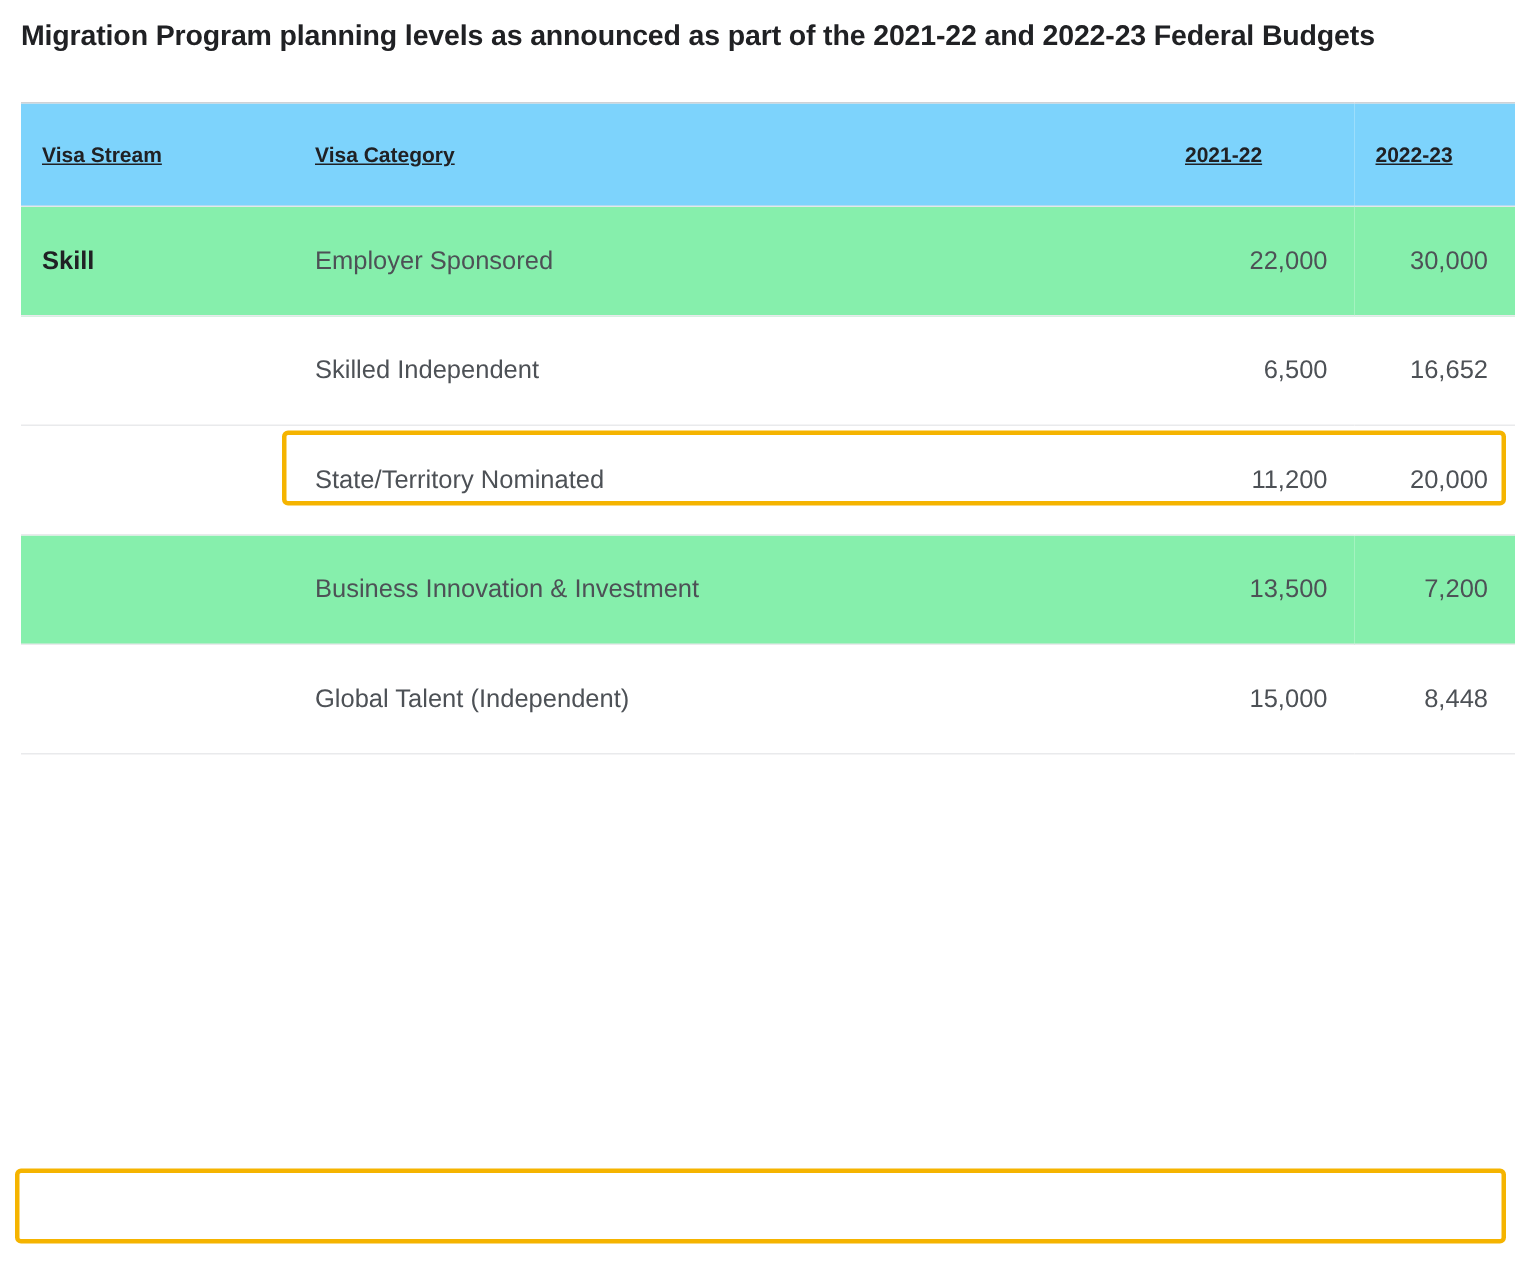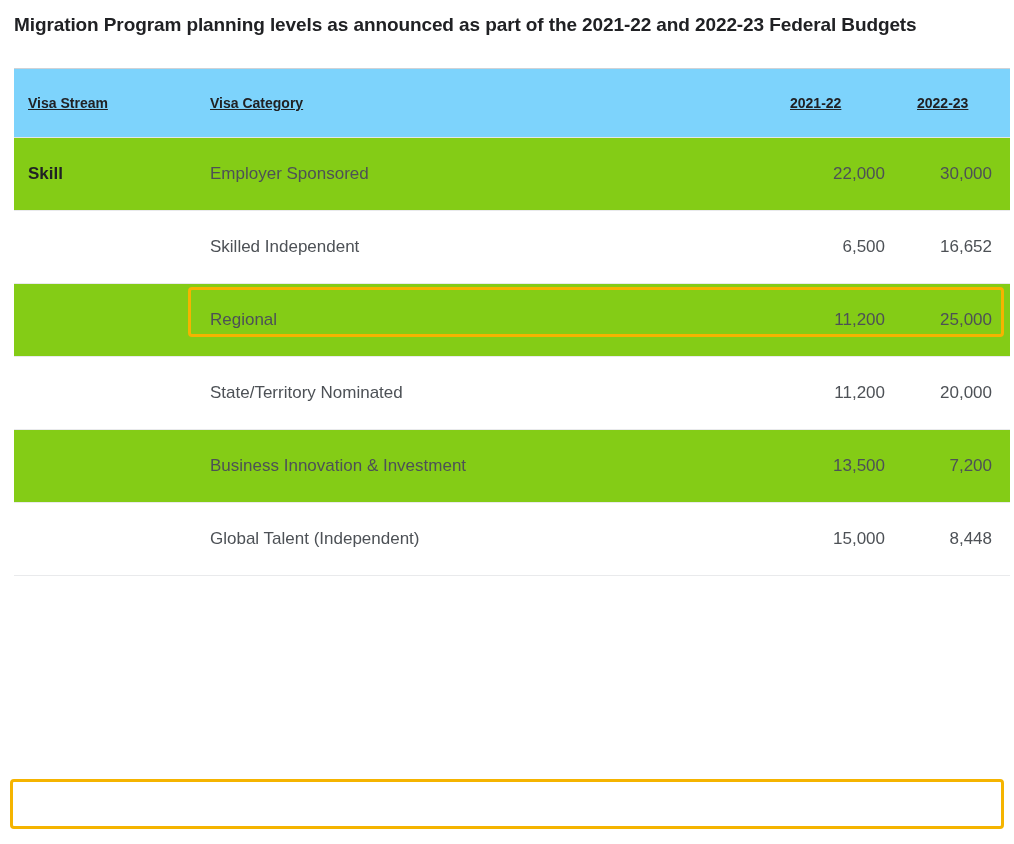--- a/index.html
+++ b/index.html
@@ -58,21 +58,21 @@
     padding: 26px 14px 26px 14px;
     vertical-align: middle;
     border-bottom: 1px solid #e9eaec;
   }
   table.data-table tbody td.num {
     text-align: right;
     padding-right: 18px;
     white-space: nowrap;
   }
   table.data-table tbody tr.shaded td {
-    background: #84cc16;
+    background: #86efac;
     margin-left: 16px;
   }
   table.data-table tbody td.stream {
     font-weight: bold;
     color: #202124;
   }
   table.data-table tbody tr.total td {
     font-weight: bold;
     color: #202124;
     font-size: 17px;
@@ -133,26 +133,20 @@
         <td>Employer Sponsored</td>
         <td class="num">22,000</td>
         <td class="num">30,000</td>
       </tr>
       <tr>
         <td class="stream"></td>
         <td>Skilled Independent</td>
         <td class="num">6,500</td>
         <td class="num">16,652</td>
       </tr>
-      <tr class="shaded">
-        <td class="stream"></td>
-        <td>Regional</td>
-        <td class="num">11,200</td>
-        <td class="num">25,000</td>
-      </tr>
       <tr>
         <td class="stream"></td>
         <td>State/Territory Nominated</td>
         <td class="num">11,200</td>
         <td class="num">20,000</td>
       </tr>
       <tr class="shaded">
         <td class="stream"></td>
         <td>Business Innovation &amp; Investment</td>
         <td class="num">13,500</td>

